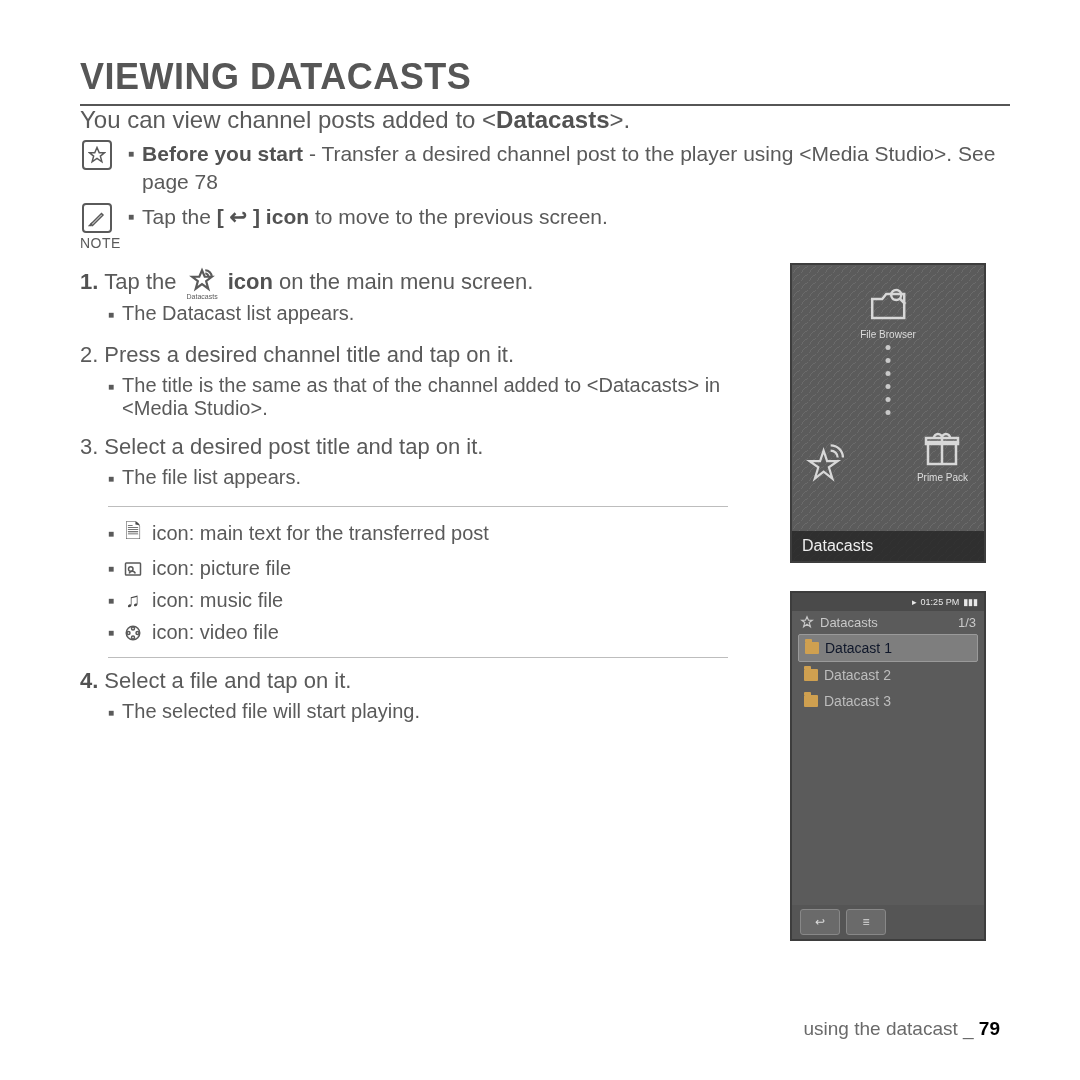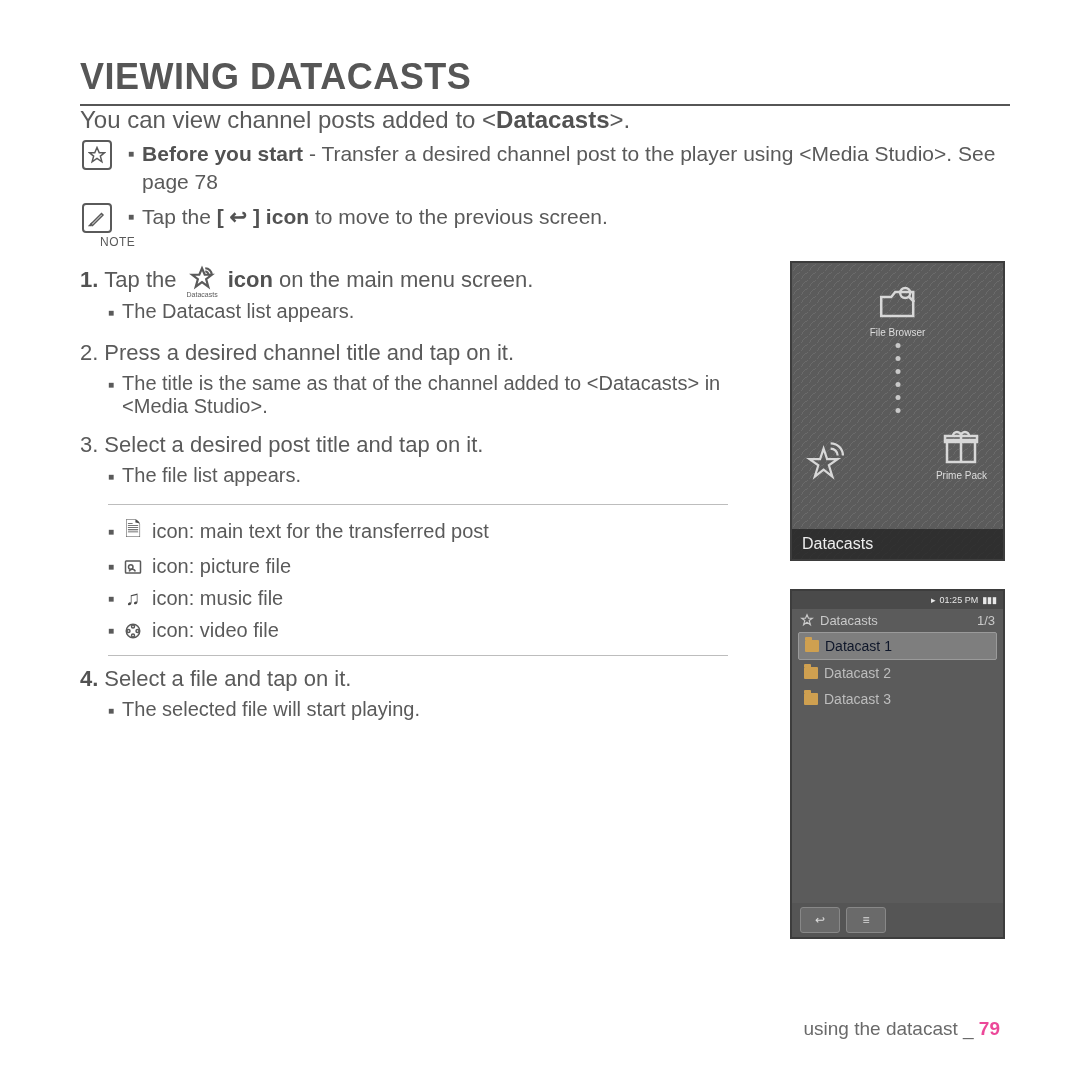--- a/index.html
+++ b/index.html
@@ -43,21 +43,21 @@
     display: flex; align-items: center; justify-content: center;
     margin: 0 auto;
   }
   .note-box {
     width: 30px; height: 30px;
     border: 2px solid #5a5a5a;
     border-radius: 4px;
     display: flex; align-items: center; justify-content: center;
     margin: 0 auto 2px;
   }
-  .note-label { font-size: 12px; letter-spacing: 0.5px; color:#5a5a5a;margin-left:20px; }
+  .note-label { font-size: 14px; letter-spacing: 0.5px; color:#5a5a5a; }
   .callout-body { flex:1; font-size: 21px; line-height: 1.35; }
   .bullet-row { display:flex; gap:8px; }
   .sq { font-size: 10px; line-height: 28px; }
   b { font-weight: 700; color:#525252; }
 
   .main-cols { display:flex; gap: 20px; margin-top: 12px;}
   .left { flex: 1; }
   .right { width: 220px; flex: 0 0 220px; }
 
   .step { font-size: 22px; margin-bottom: 6px; display:flex; gap:6px; align-items:baseline; flex-wrap:wrap;}
@@ -73,21 +73,21 @@
     display:inline-flex; flex-direction:column; align-items:center;
     vertical-align: middle; margin: 0 4px; position:relative; top:4px;
   }
   .datacasts-inline svg { width:26px; height:26px; }
   .datacasts-inline .tiny { font-size:7px; color:#5a5a5a; }
 
   
   .device {
     background: #5b5b5b;
     border: 2px solid #3d3d3d;
-    width: 215px;
+    width: 196px;
     color: #e8e8e8;
     font-size: 12px;
     position: relative;
     margin-bottom: 28px;
   }
   .device1 { height: 300px; background: repeating-radial-gradient(circle at 10px 10px, #6a6a6a 0, #6a6a6a 1px, #5b5b5b 1px, #5b5b5b 8px), #5b5b5b; background-size:8px 8px;}
   .dev1-inner { position:absolute; inset:0; }
   .app-icon { position:absolute; display:flex; flex-direction:column; align-items:center; gap:2px;}
   .app-icon .shape{ width:44px; height:44px; display:flex; align-items:center; justify-content:center; color:#d8d8d8;}
   .app-icon .lbl{ font-size:10px; color:#ddd; white-space:nowrap;}
@@ -104,21 +104,21 @@
   .list-item.active{ background:#7e7e7e; color:#0f172a; border:1px solid #9a9a9a;}
   .folder-mini{ width:14px;height:12px; background:#cfa050; border-radius:1px; position:relative;}
   .folder-mini:before{content:"";position:absolute;top:-3px;left:0;width:7px;height:3px;background:#cfa050;border-radius:1px 1px 0 0;}
   .bottombar{ height:34px; background:#555; display:flex; gap:6px; padding:4px 8px;}
   .bb-btn{ flex:0 0 40px; border:1px solid #888; border-radius:3px; background:#6a6a6a; display:flex;align-items:center;justify-content:center; color:#ddd;}
 
   .footer{
     position:absolute; right:80px; bottom:40px;
     font-size:19px; color:#6a6a6a;
   }
-  .footer b{ color:#ec4899;}
+  .footer b{ color:#000000;}
 </style>
 </head>
 <body>
 
 <h1>VIEWING DATACASTS</h1>
 
 <p class="intro">
   <span>You can view channel posts added to &lt;</span><b>Datacasts</b><span>&gt;.</span>
 </p>
 

